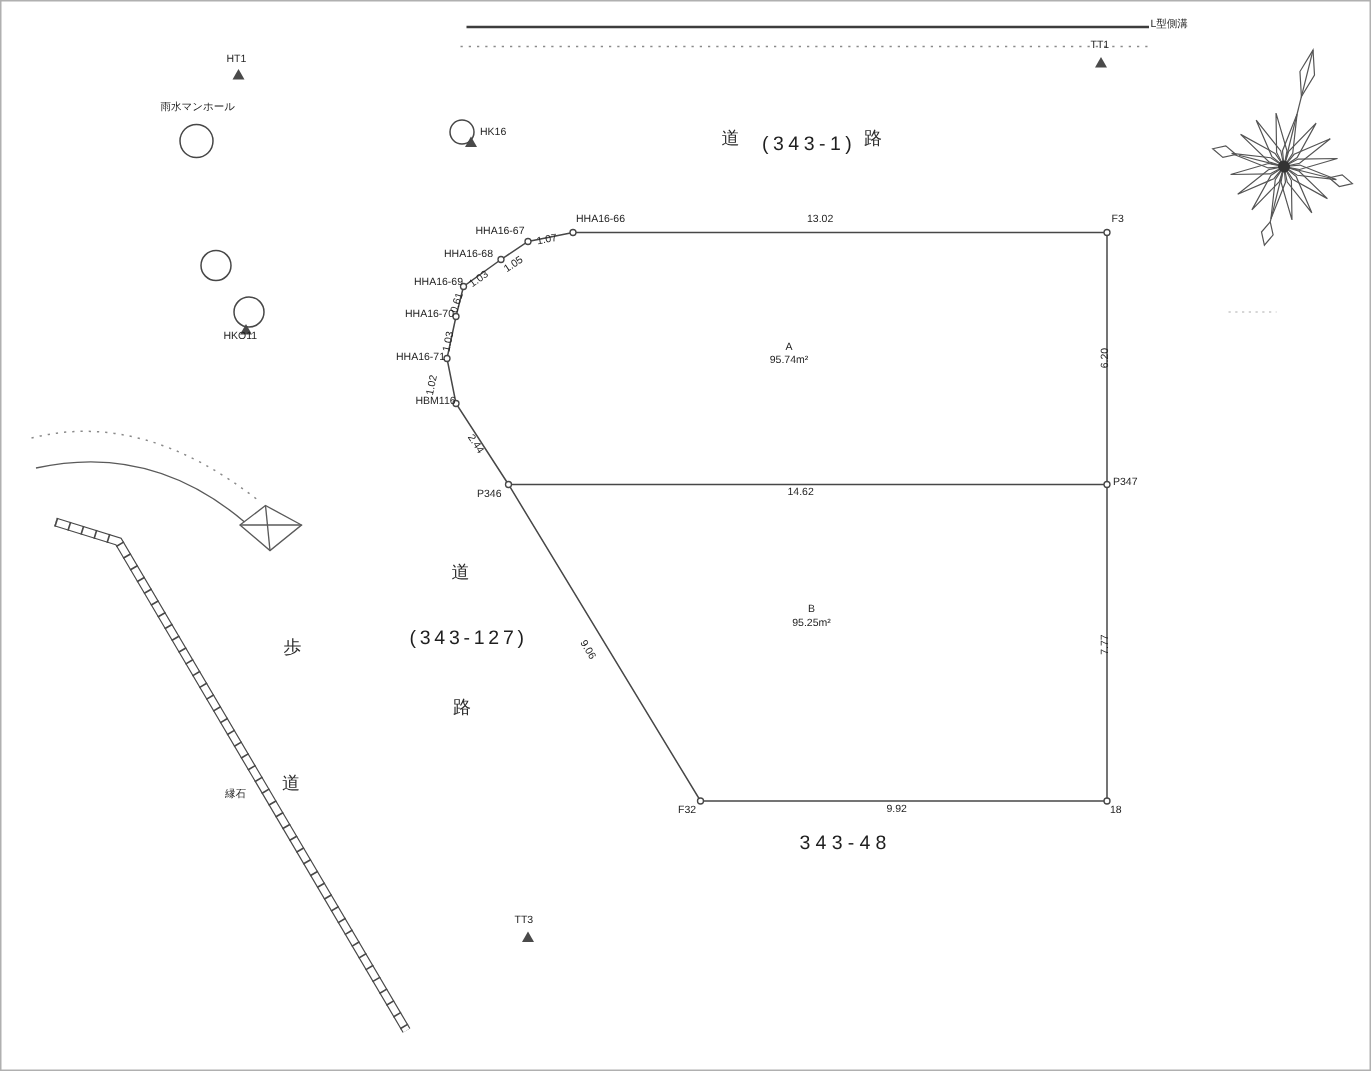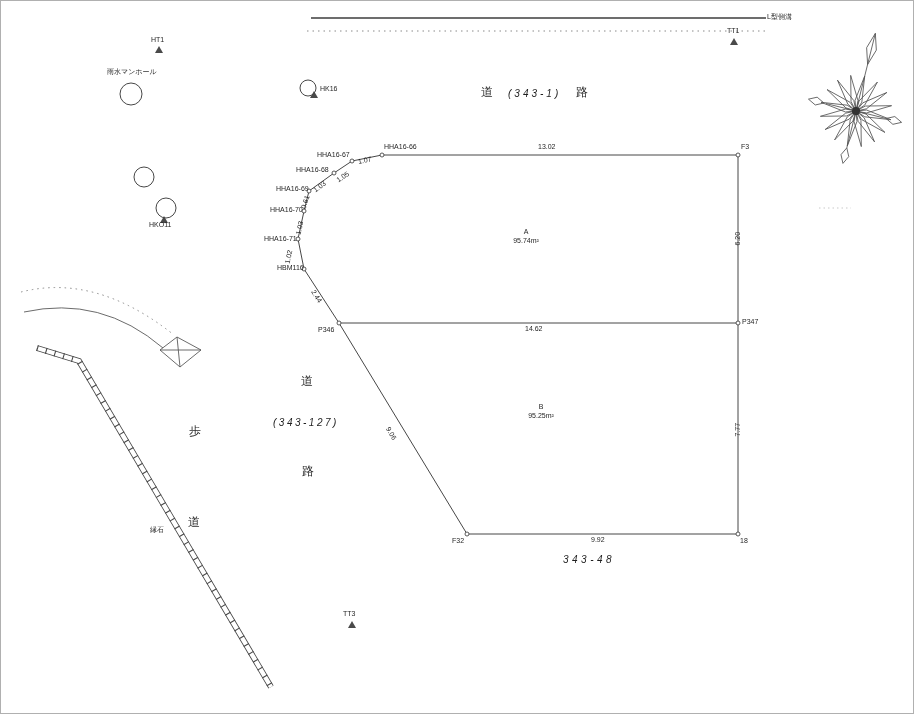--- a/index.html
+++ b/index.html
@@ -2,21 +2,21 @@
 <html><head>
 <meta charset="utf-8">
 <style>
   html,body{margin:0;padding:0;background:#fff;}
   .canvas{position:relative;width:914px;height:714px;background:#ffffff;
           border:1px solid #b0b0b0;box-sizing:border-box;overflow:hidden;
           font-family:"Liberation Sans",sans-serif;}
   svg.geom{position:absolute;left:0;top:0;}
   .lbl{position:absolute;font-size:7px;line-height:1;color:#1f1f1f;white-space:nowrap;}
   .lbl.kanji{font-size:12px;color:#2a2a2a;}
-  .lbl.num{font-size:10px;letter-spacing:3px;font-style:italic;}
+  .lbl.num{font-size:13px;letter-spacing:3px;}
   .lbl.rot{transform-origin:left center;}
   .lbl.ctr{text-align:center;}
 </style>
 </head>
 <body>
 
 <div class="canvas">
 
   <svg class="geom" width="914" height="714" viewBox="0 0 914 714">
     <defs>
@@ -142,21 +142,21 @@
   <div class="lbl rot" style="left:736px;top:241px;transform:rotate(-90deg);">6.20</div>
   <div class="lbl" style="left:524px;top:324px;">14.62</div>
   <div class="lbl rot" style="left:736px;top:432px;transform:rotate(-90deg);">7.77</div>
   <div class="lbl" style="left:590px;top:535px;">9.92</div>
   <div class="lbl rot" style="left:387px;top:423px;transform:rotate(59deg);">9.06</div>
 
   <div class="lbl ctr" style="left:490px;top:227px;width:70px;">A</div>
   <div class="lbl ctr" style="left:490px;top:236px;width:70px;">95.74m²</div>
   <div class="lbl ctr" style="left:505px;top:402px;width:70px;">B</div>
   <div class="lbl ctr" style="left:505px;top:411px;width:70px;">95.25m²</div>
-  <div class="lbl num" style="left:562px;top:554px;letter-spacing:3.5px;">343-48</div>
+  <div class="lbl num" style="left:532px;top:554px;letter-spacing:3.5px;">343-48</div>
 
   <div class="lbl kanji" style="left:300px;top:374px;">道</div>
   <div class="lbl num" style="left:272px;top:417px;letter-spacing:2.5px;text-align:right;">(343-127)</div>
   <div class="lbl kanji" style="left:301px;top:464px;">路</div>
   <div class="lbl kanji" style="left:188px;top:424px;">歩</div>
   <div class="lbl kanji" style="left:187px;top:515px;">道</div>
   <div class="lbl" style="left:149px;top:525px;">縁石</div>
 
 </div>
 

